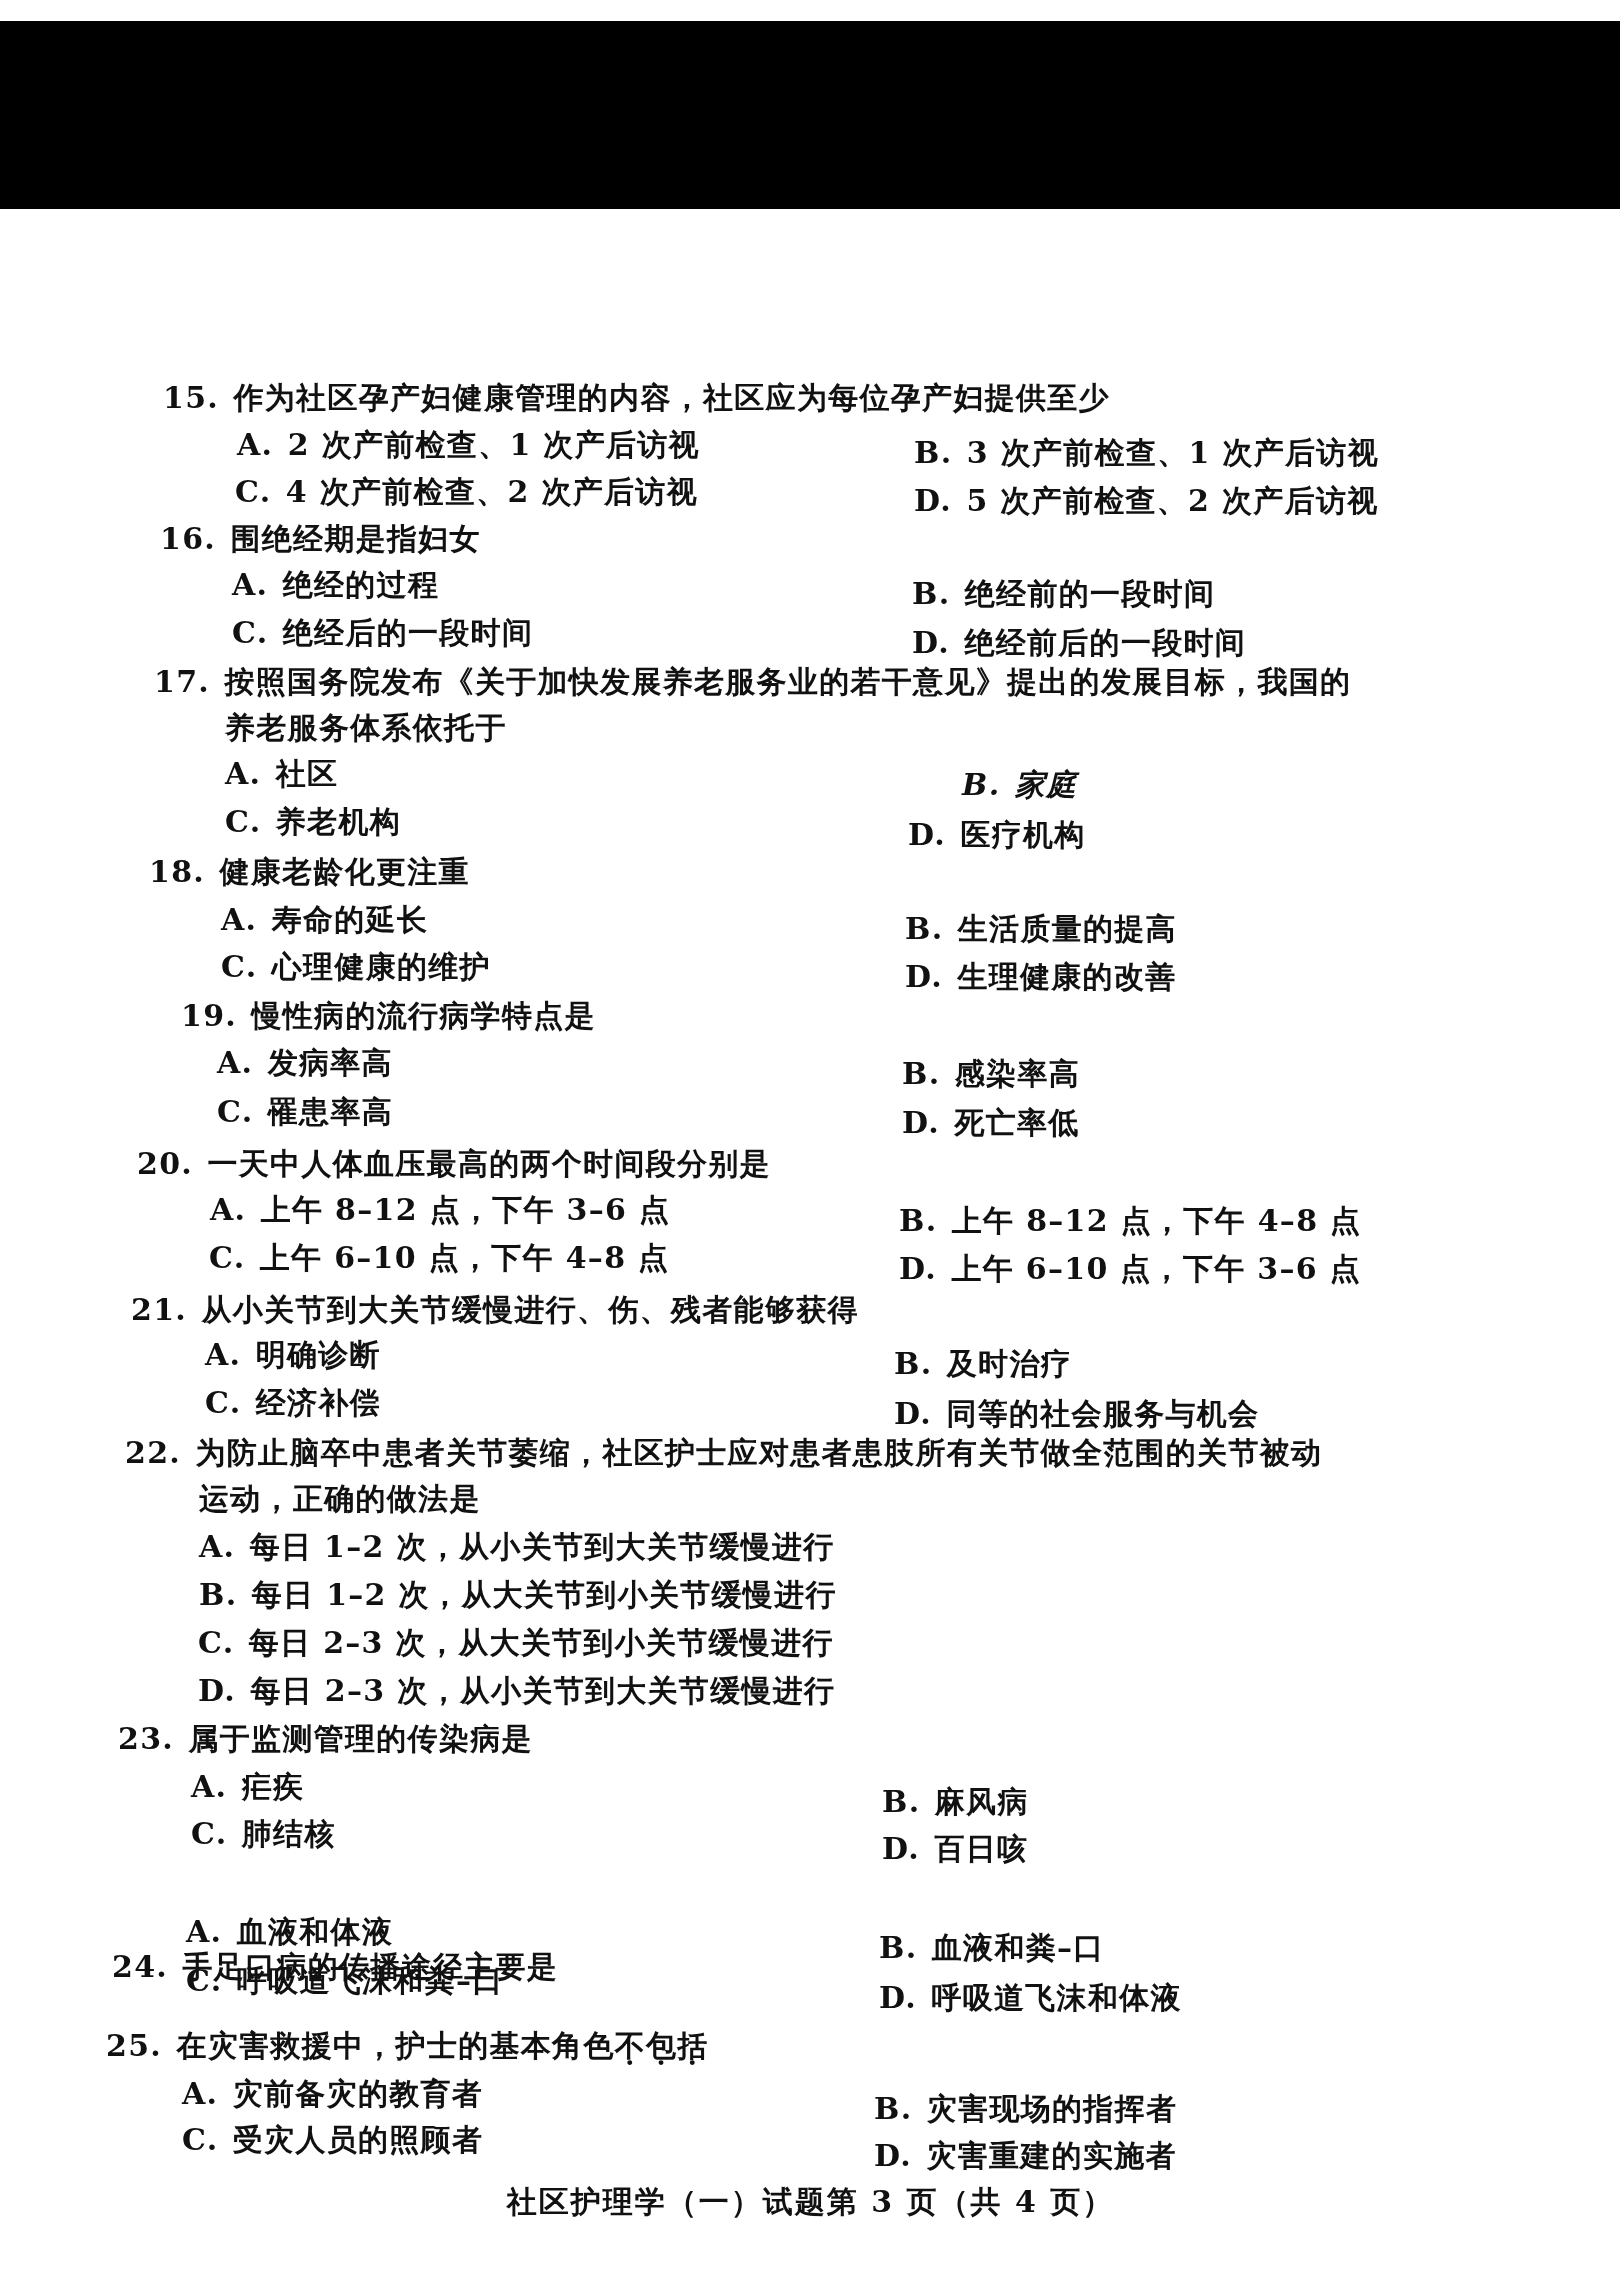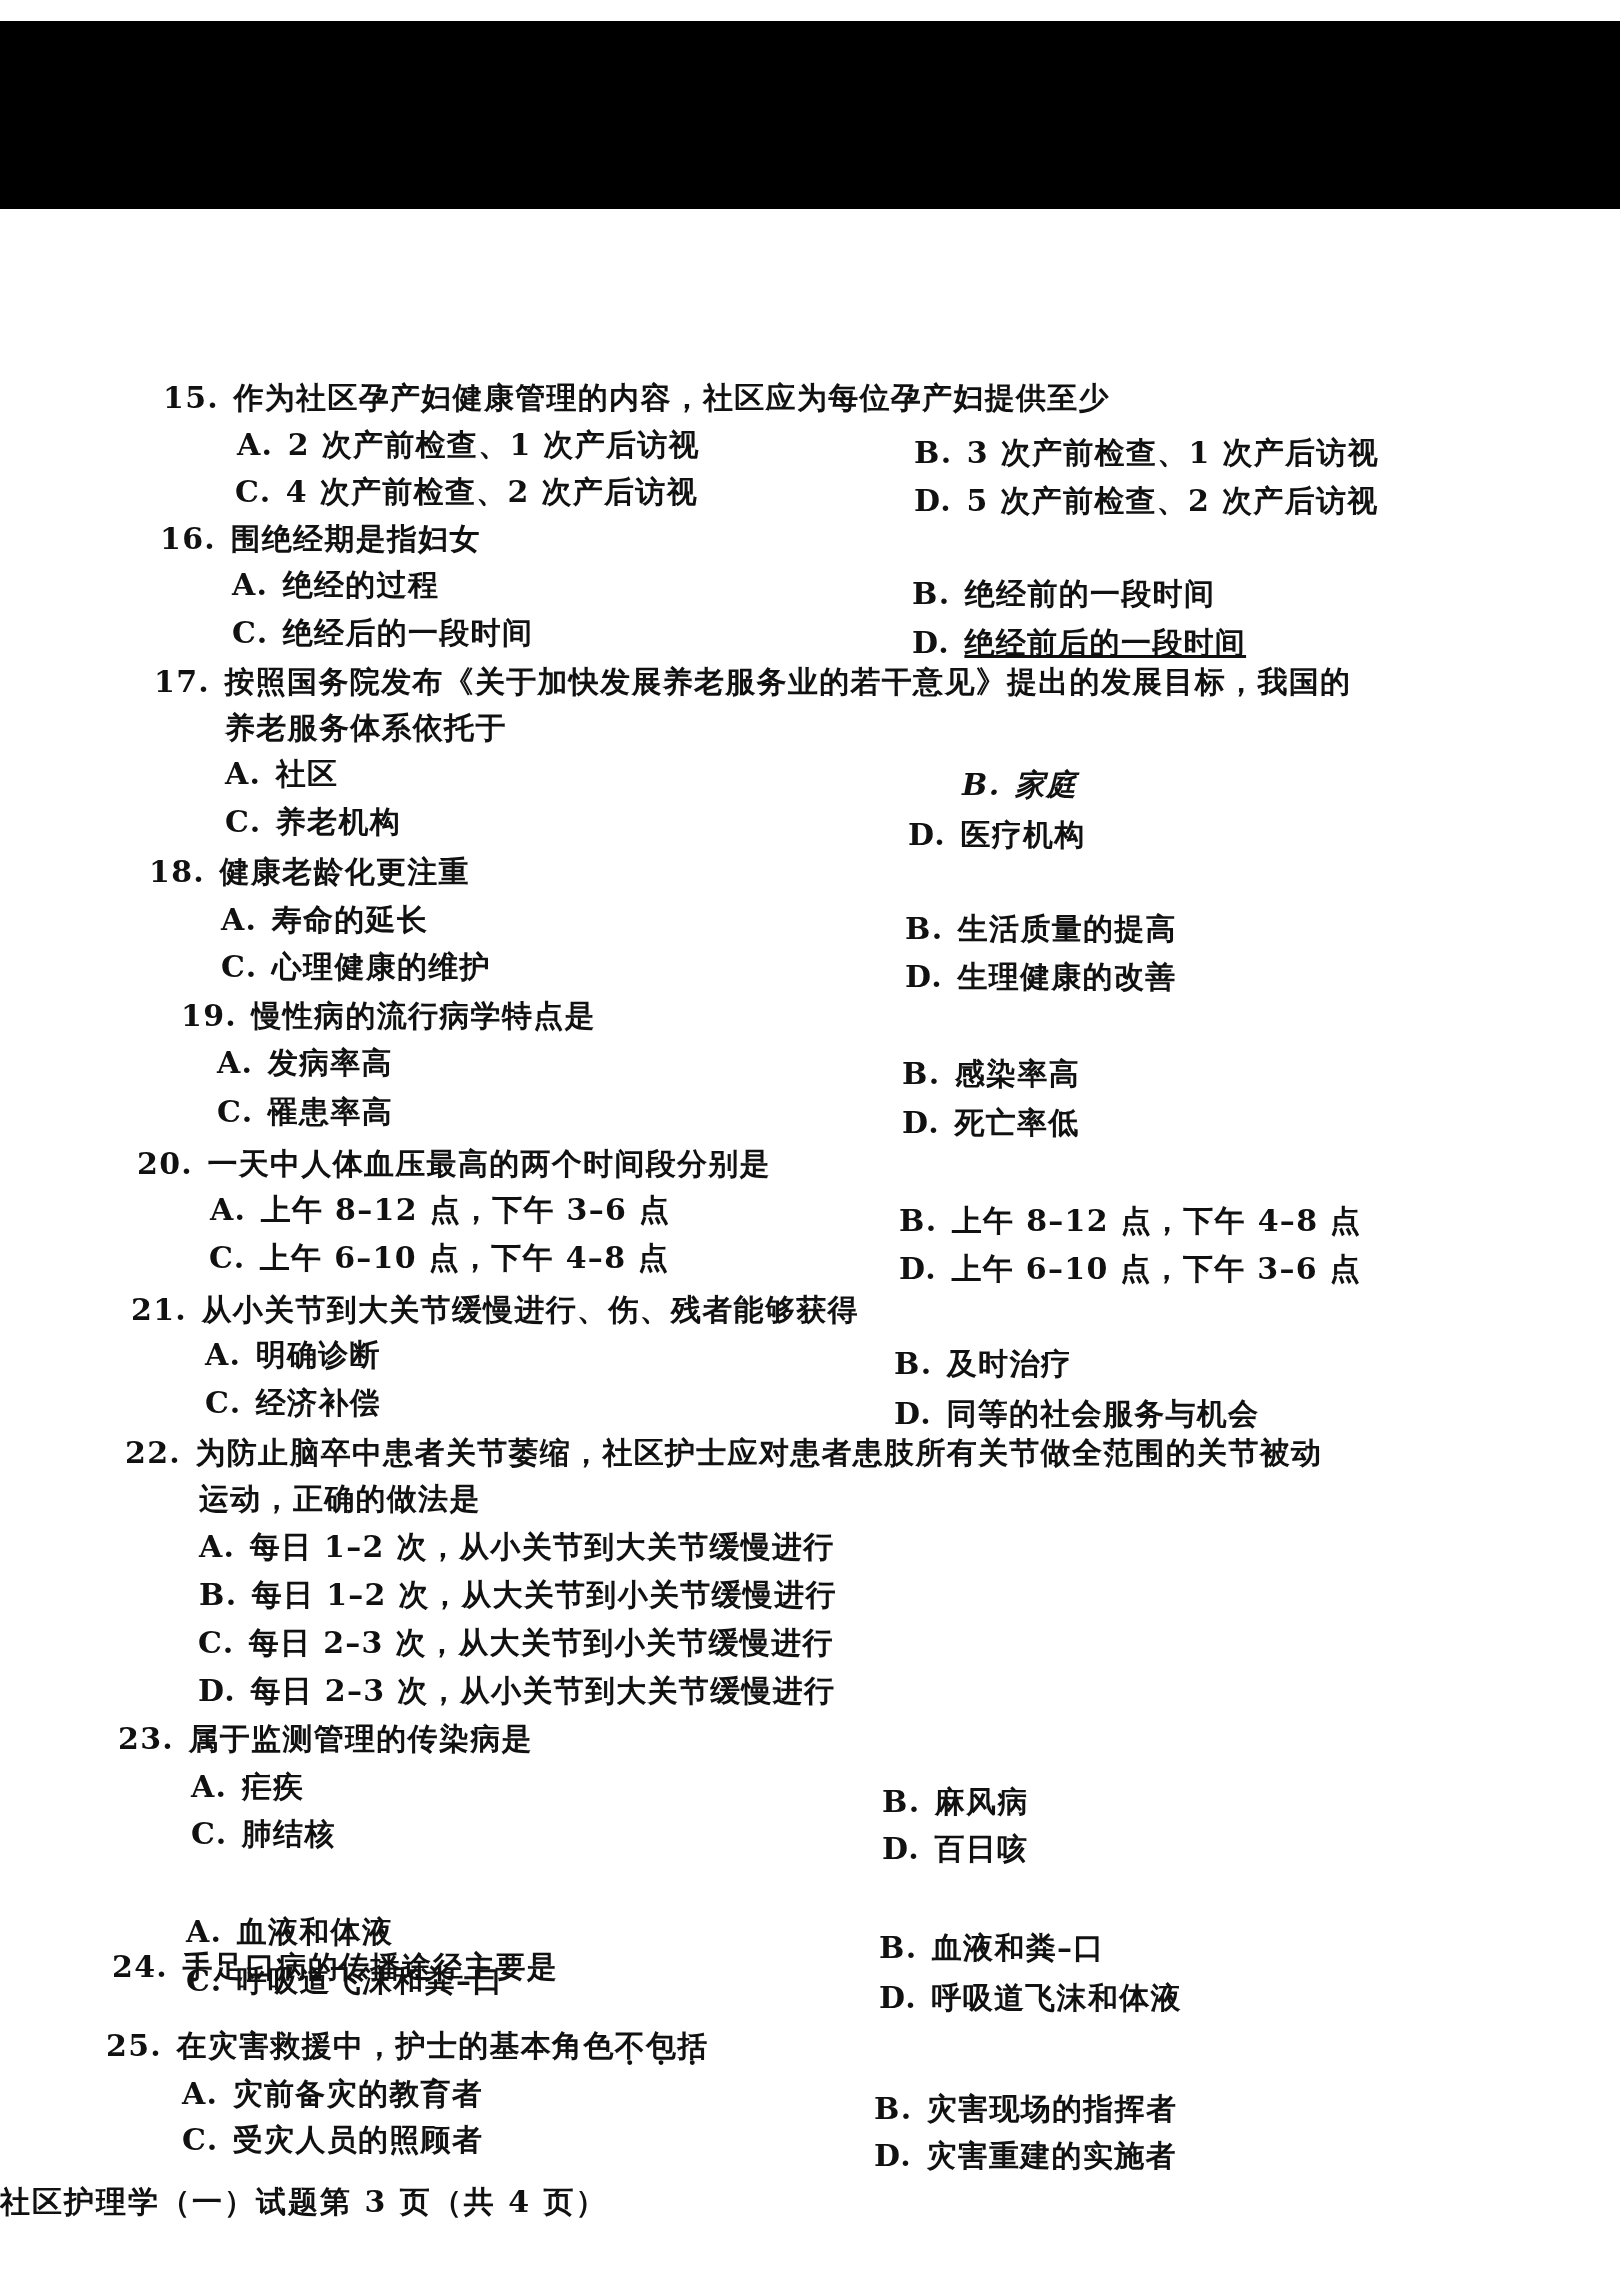--- a/index.html
+++ b/index.html
@@ -13,21 +13,21 @@
     background: #000000;
   }
   .line {
     position: absolute; white-space: nowrap;
     font-size: 30px; line-height: 37px; letter-spacing: 1.3px;
     font-weight: bold;
   }
   .qnum { display: inline-block; margin-right: 14.4px; }
   .opt-label { display: inline-block; margin-right: 14.4px; }
   .footer {
-    position: absolute; left: 0; width: 1621px; text-align: left;
+    position: absolute; left: 0; width: 1621px; text-align: center;
     font-size: 30px; line-height: 37px; letter-spacing: 2px; font-weight: bold;
   }
   .emph-dot { position: relative; }
   .emph-dot::after {
     content: "·"; position: absolute; left: 50%; top: 29px;
     transform: translateX(-50%); font-size: 26px; line-height: 13px;
   }
 </style>
 </head>
 <body>
@@ -44,21 +44,21 @@
   <div class="line" style="left:914px;top:482px;"><span class="opt-label">D.</span><span>5 次产前检查、2 次产后访视</span></div>
 </div>
 
 <div>
   <div class="line" style="left:160px;top:520px;">
     <span class="qnum">16.</span><span>围绝经期是指妇女</span>
   </div>
   <div class="line" style="left:232px;top:566px;"><span class="opt-label">A.</span><span>绝经的过程</span></div>
   <div class="line" style="left:912px;top:575px;"><span class="opt-label">B.</span><span>绝经前的一段时间</span></div>
   <div class="line" style="left:232px;top:614px;"><span class="opt-label">C.</span><span>绝经后的一段时间</span></div>
-  <div class="line" style="left:912px;top:624px;text-decoration:underline;"><span class="opt-label">D.</span><span>绝经前后的一段时间</span></div>
+  <div class="line" style="left:912px;top:624px;"><span class="opt-label">D.</span><span>绝经前后的一段时间</span></div>
 </div>
 
 <div>
   <div class="line" style="left:154px;top:663px;">
     <span class="qnum">17.</span><span>按照国务院发布《关于加快发展养老服务业的若干意见》提出的发展目标，我国的</span>
   </div>
   <div class="line" style="left:225px;top:709px;"><span>养老服务体系依托于</span></div>
   <div class="line" style="left:225px;top:755px;"><span class="opt-label">A.</span><span>社区</span></div>
   <div class="line" style="left:962px;top:766px;font-style:italic;"><span class="opt-label">B.</span><span>家庭</span></div>
   <div class="line" style="left:225px;top:803px;"><span class="opt-label">C.</span><span>养老机构</span></div>

